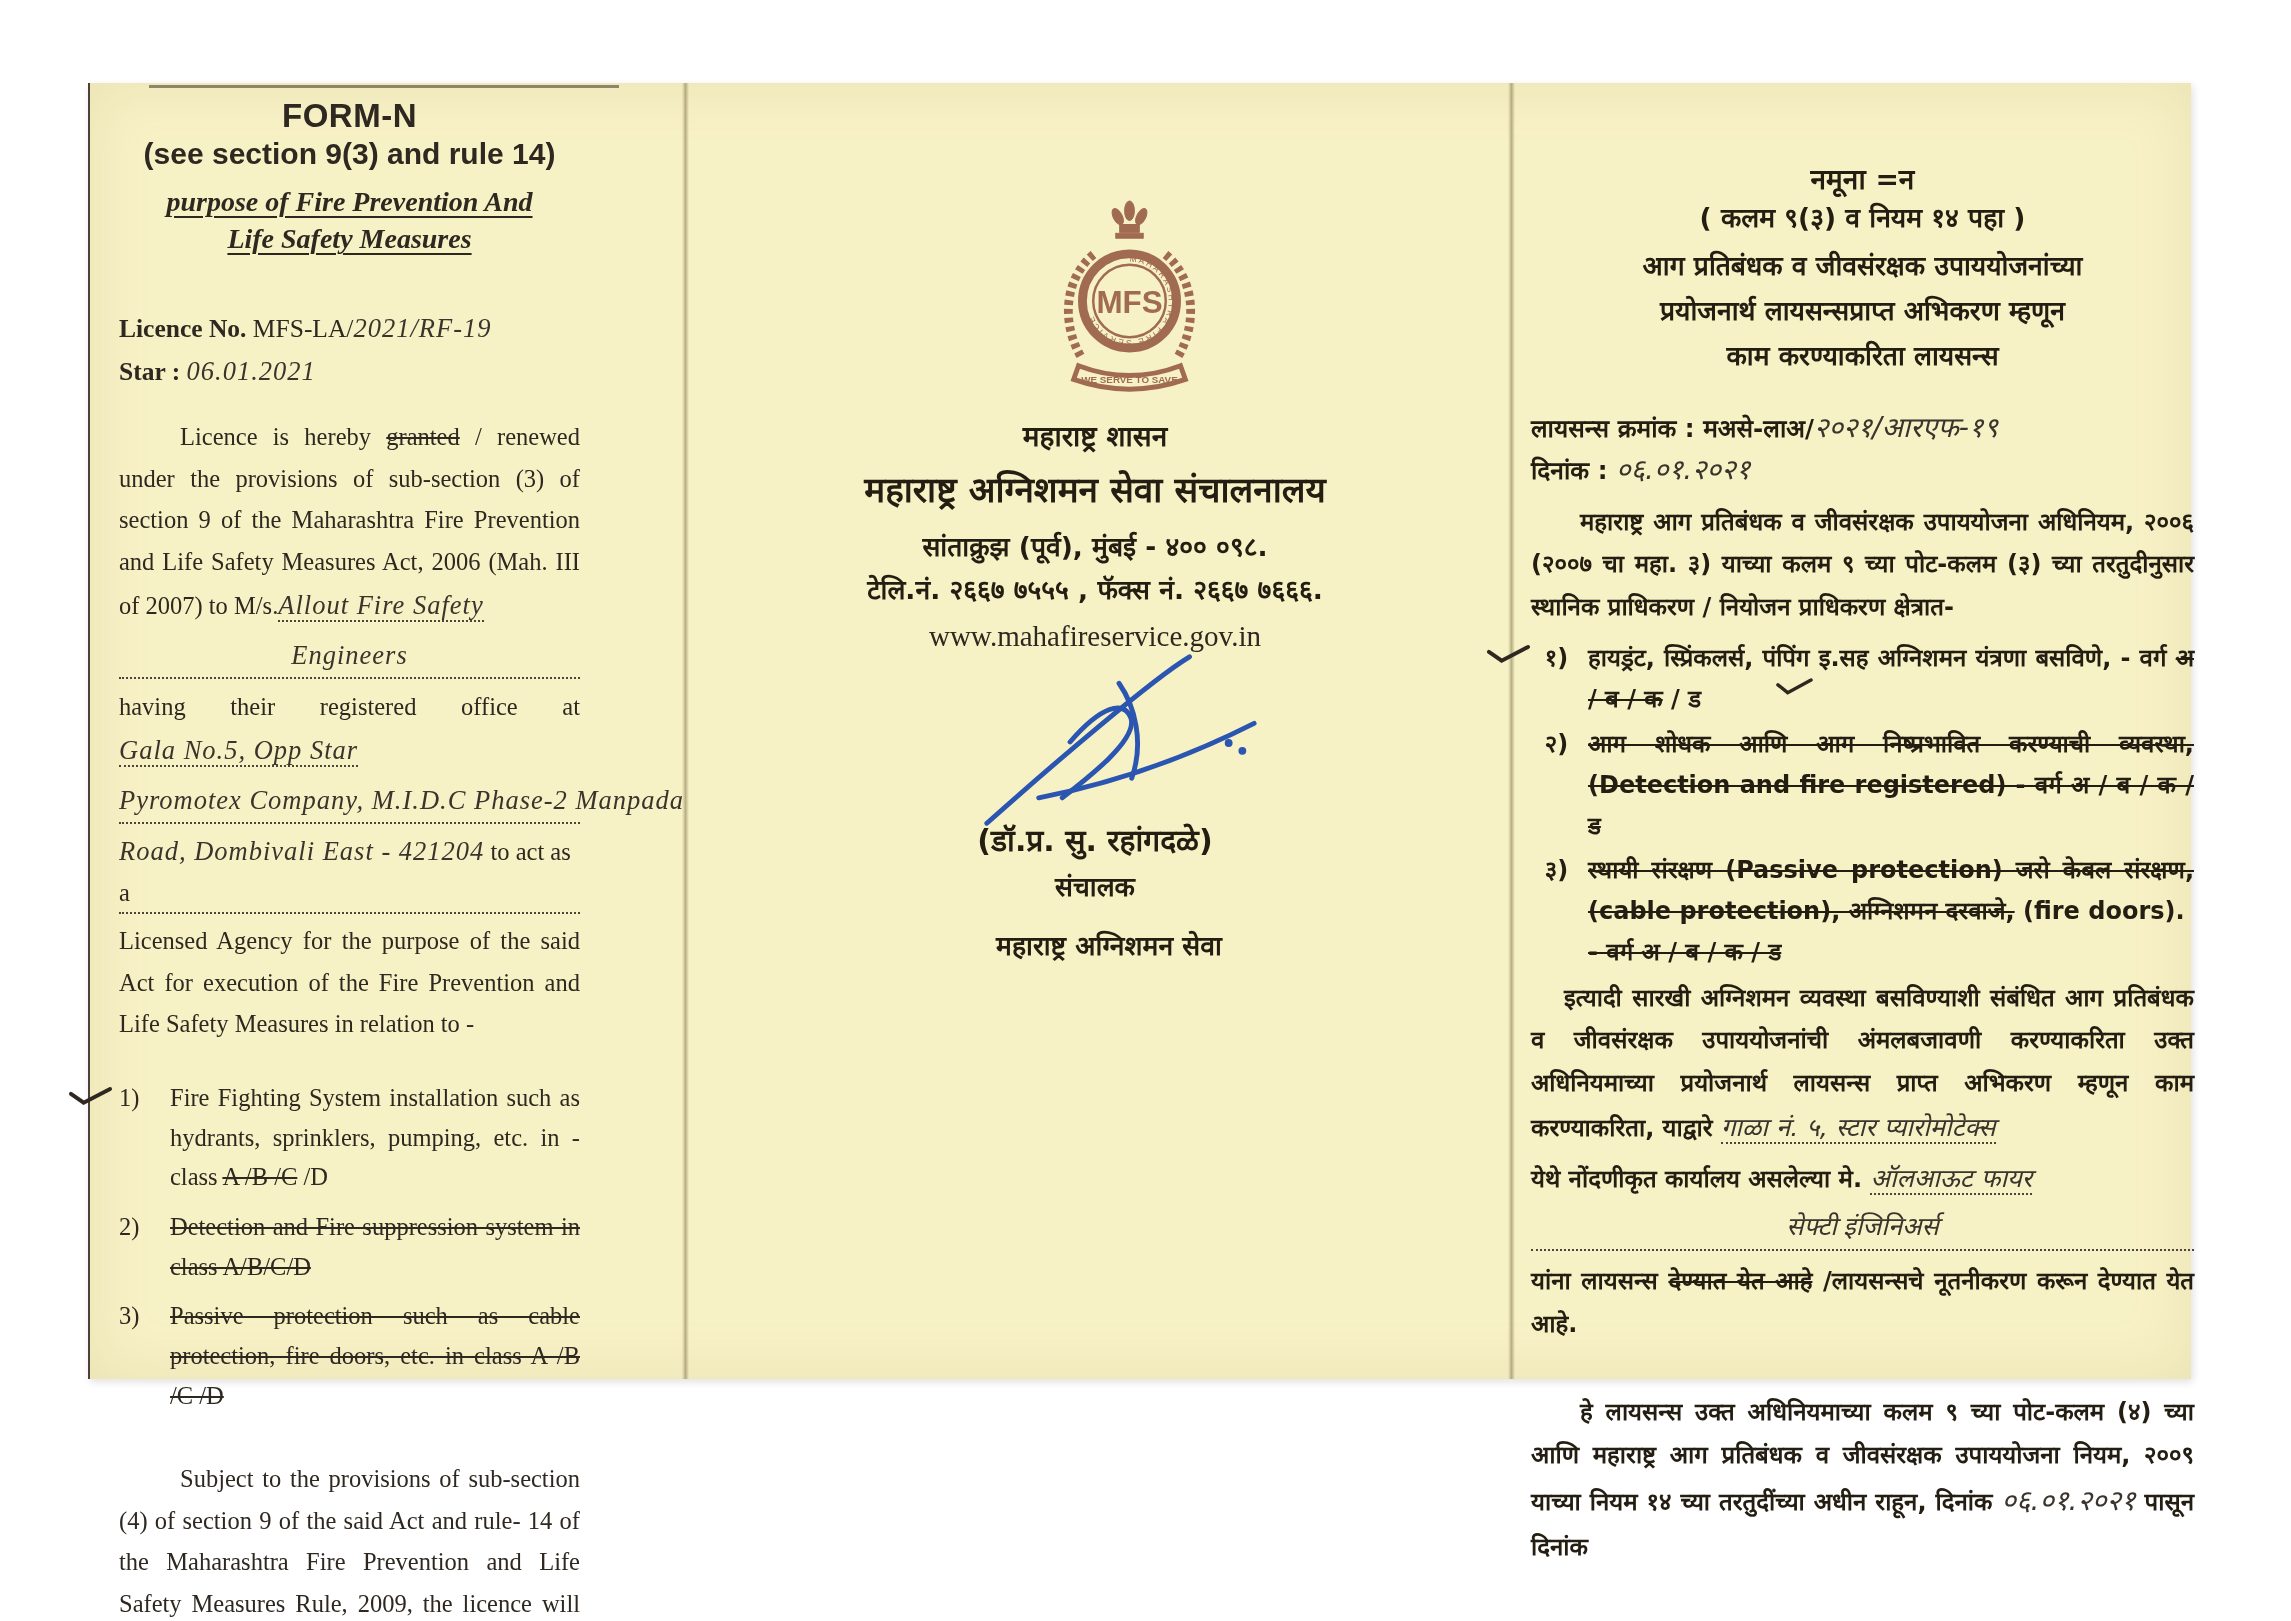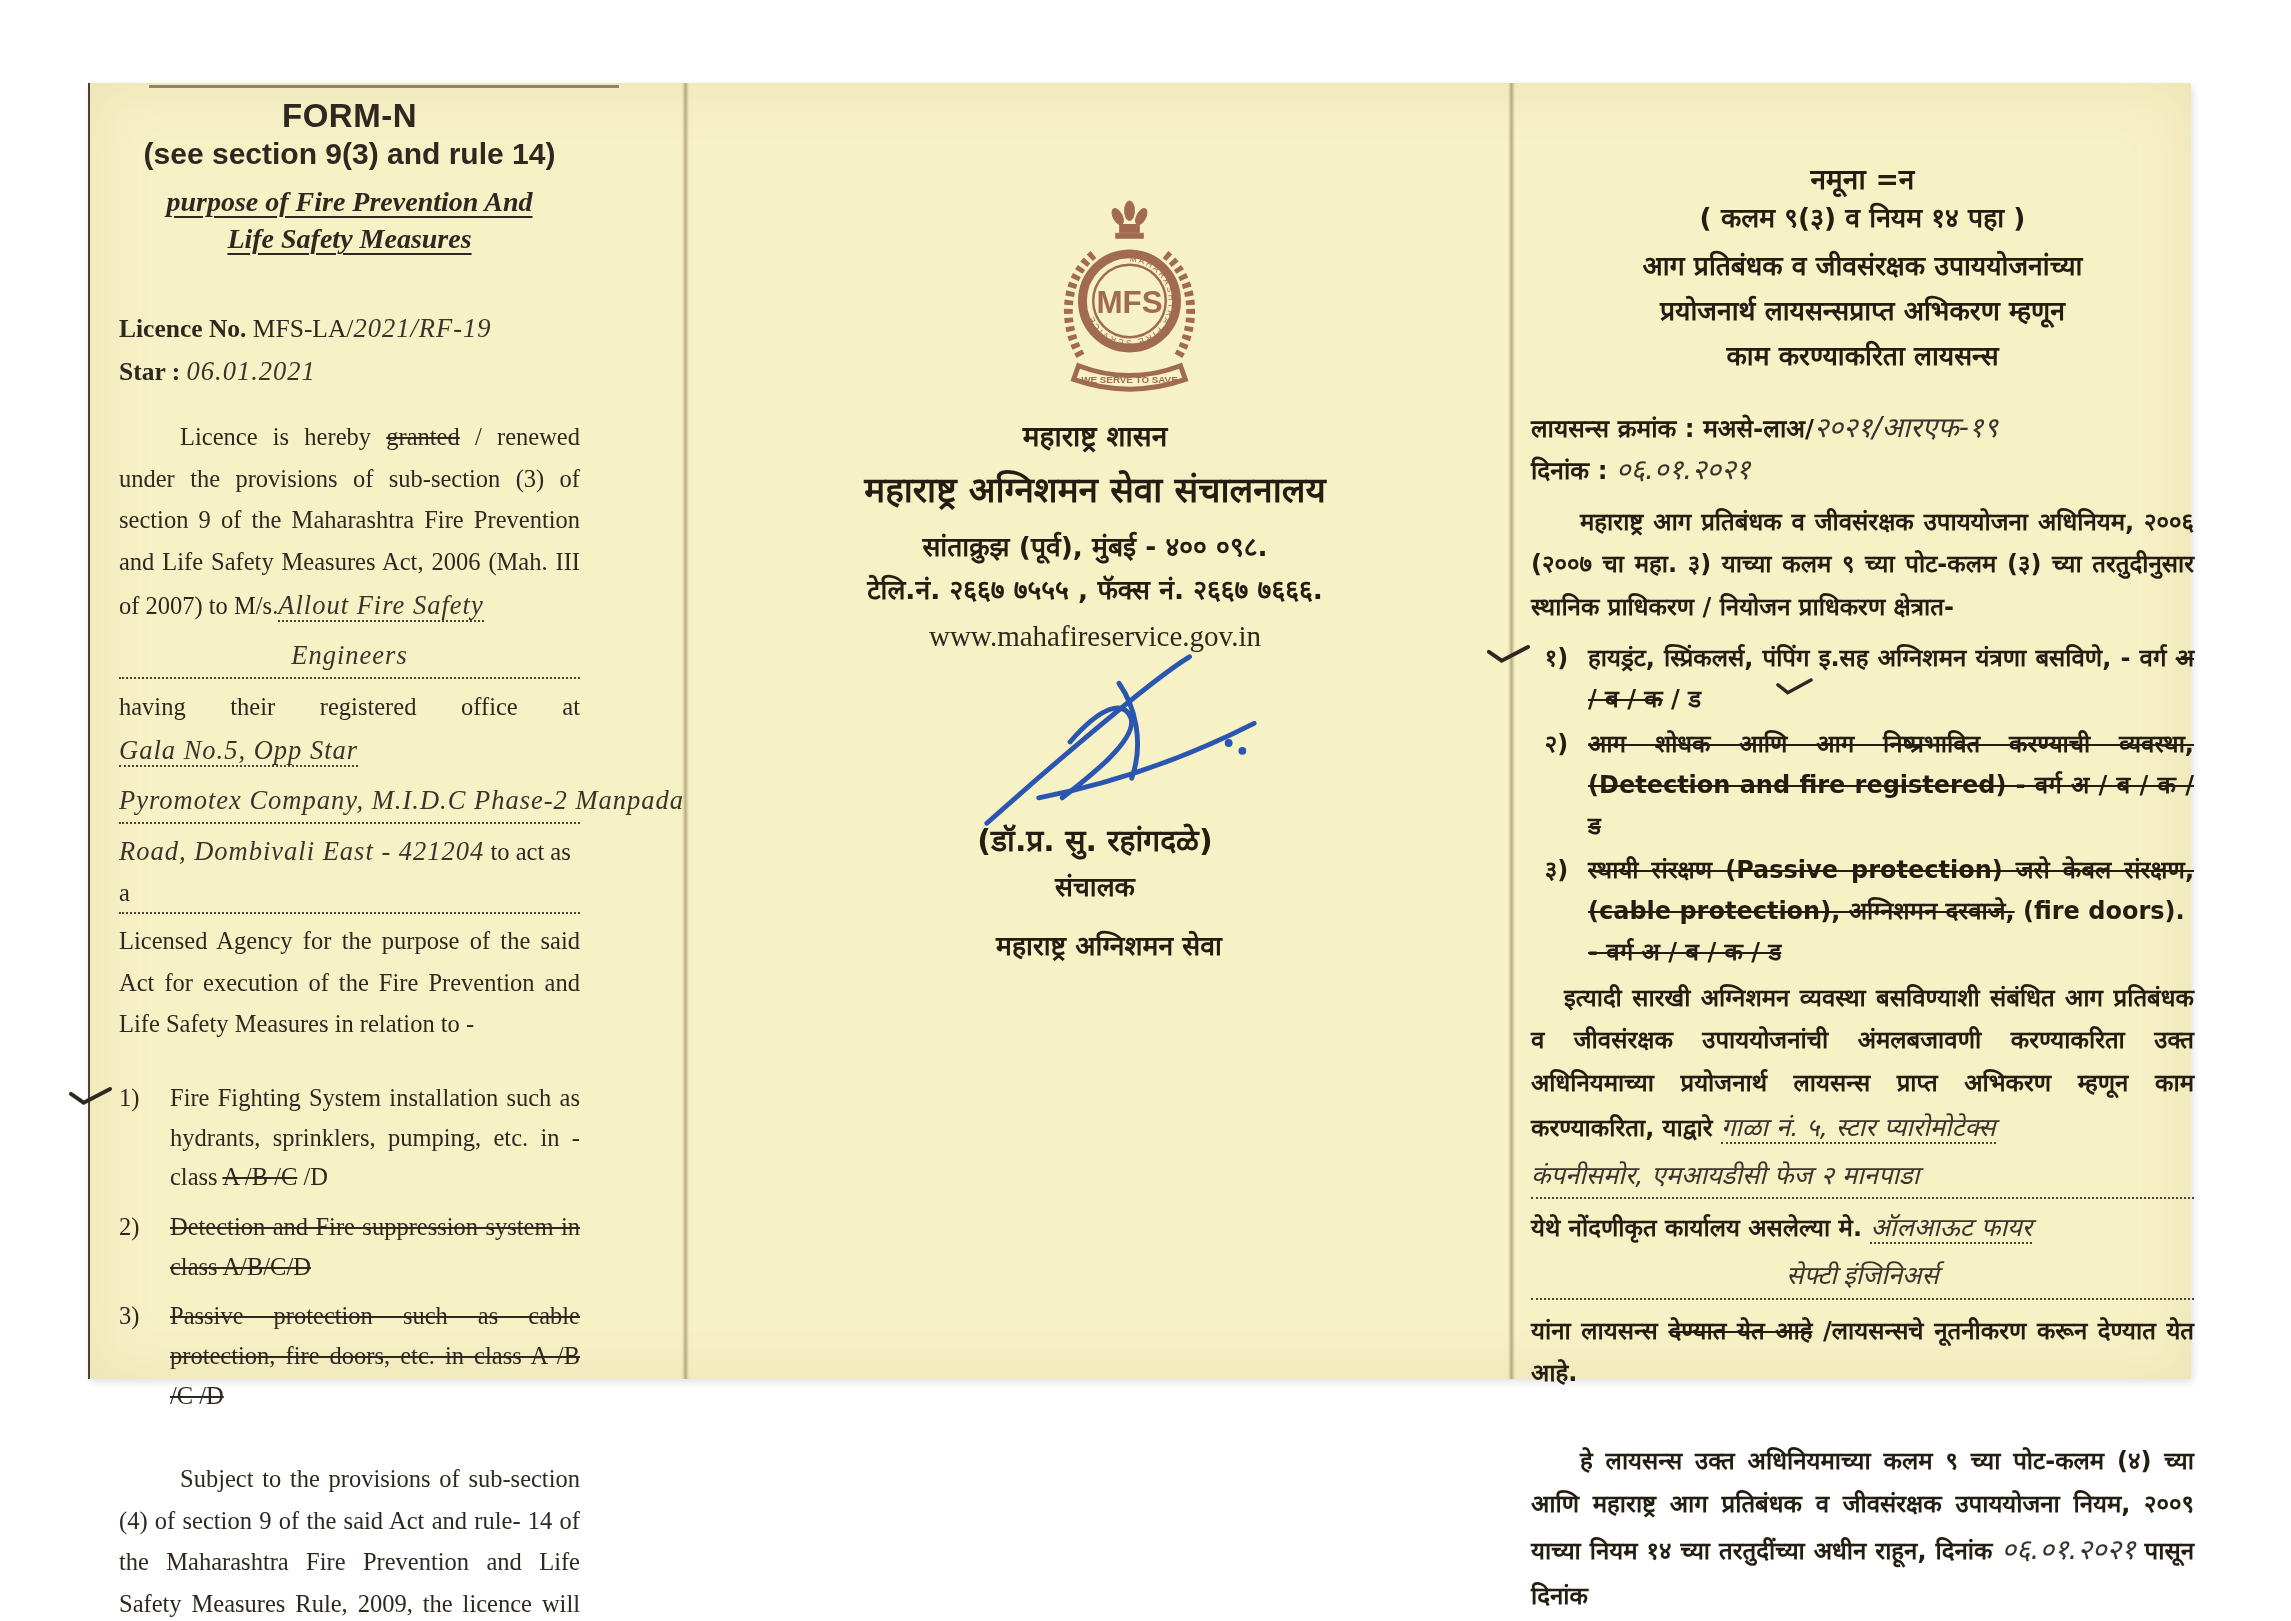--- a/index.html
+++ b/index.html
@@ -237,23 +237,20 @@
       </div>
       <div class="r-li">
         <span class="num">३)</span>
         <span class="body"><span class="struck">स्थायी संरक्षण (Passive protection) जसे केबल संरक्षण, (cable protection), अग्निशमन दरवाजे,</span><span> (fire doors).</span><br><span class="struck">- वर्ग अ / ब / क / ड</span></span>
       </div>
     </div>
 
     <div class="r-para" style="margin-top:3.9px; text-indent:33px;">
       <span>इत्यादी सारखी अग्निशमन व्यवस्था बसविण्याशी संबंधित आग प्रतिबंधक व जीवसंरक्षक उपाययोजनांची अंमलबजावणी करण्याकरिता उक्त अधिनियमाच्या प्रयोजनार्थ लायसन्स प्राप्त अभिकरण म्हणून काम करण्याकरिता, याद्वारे </span><span class="r-hw dotted">गाळा नं. ५, स्टार प्यारोमोटेक्स</span>
     </div>
-    <div class="r-hwline">
-      <span class="r-hw">कंपनीसमोर, एमआयडीसी फेज २ मानपाडा</span>
-    </div>
     <div class="r-para" style="margin-top:5.9px;">
       <span>येथे नोंदणीकृत कार्यालय असलेल्या मे. </span><span class="r-hw dotted">ऑलआऊट फायर</span>
     </div>
     <div class="r-hwline r-center">
       <span class="r-hw">सेफ्टी इंजिनिअर्स</span>
     </div>
 
     <div class="r-para" style="margin-top:9.8px;">
       <span>यांना लायसन्स </span><span class="struck">देण्यात येत आहे</span><span>  /लायसन्सचे नूतनीकरण करून देण्यात येत आहे.</span>
     </div>

